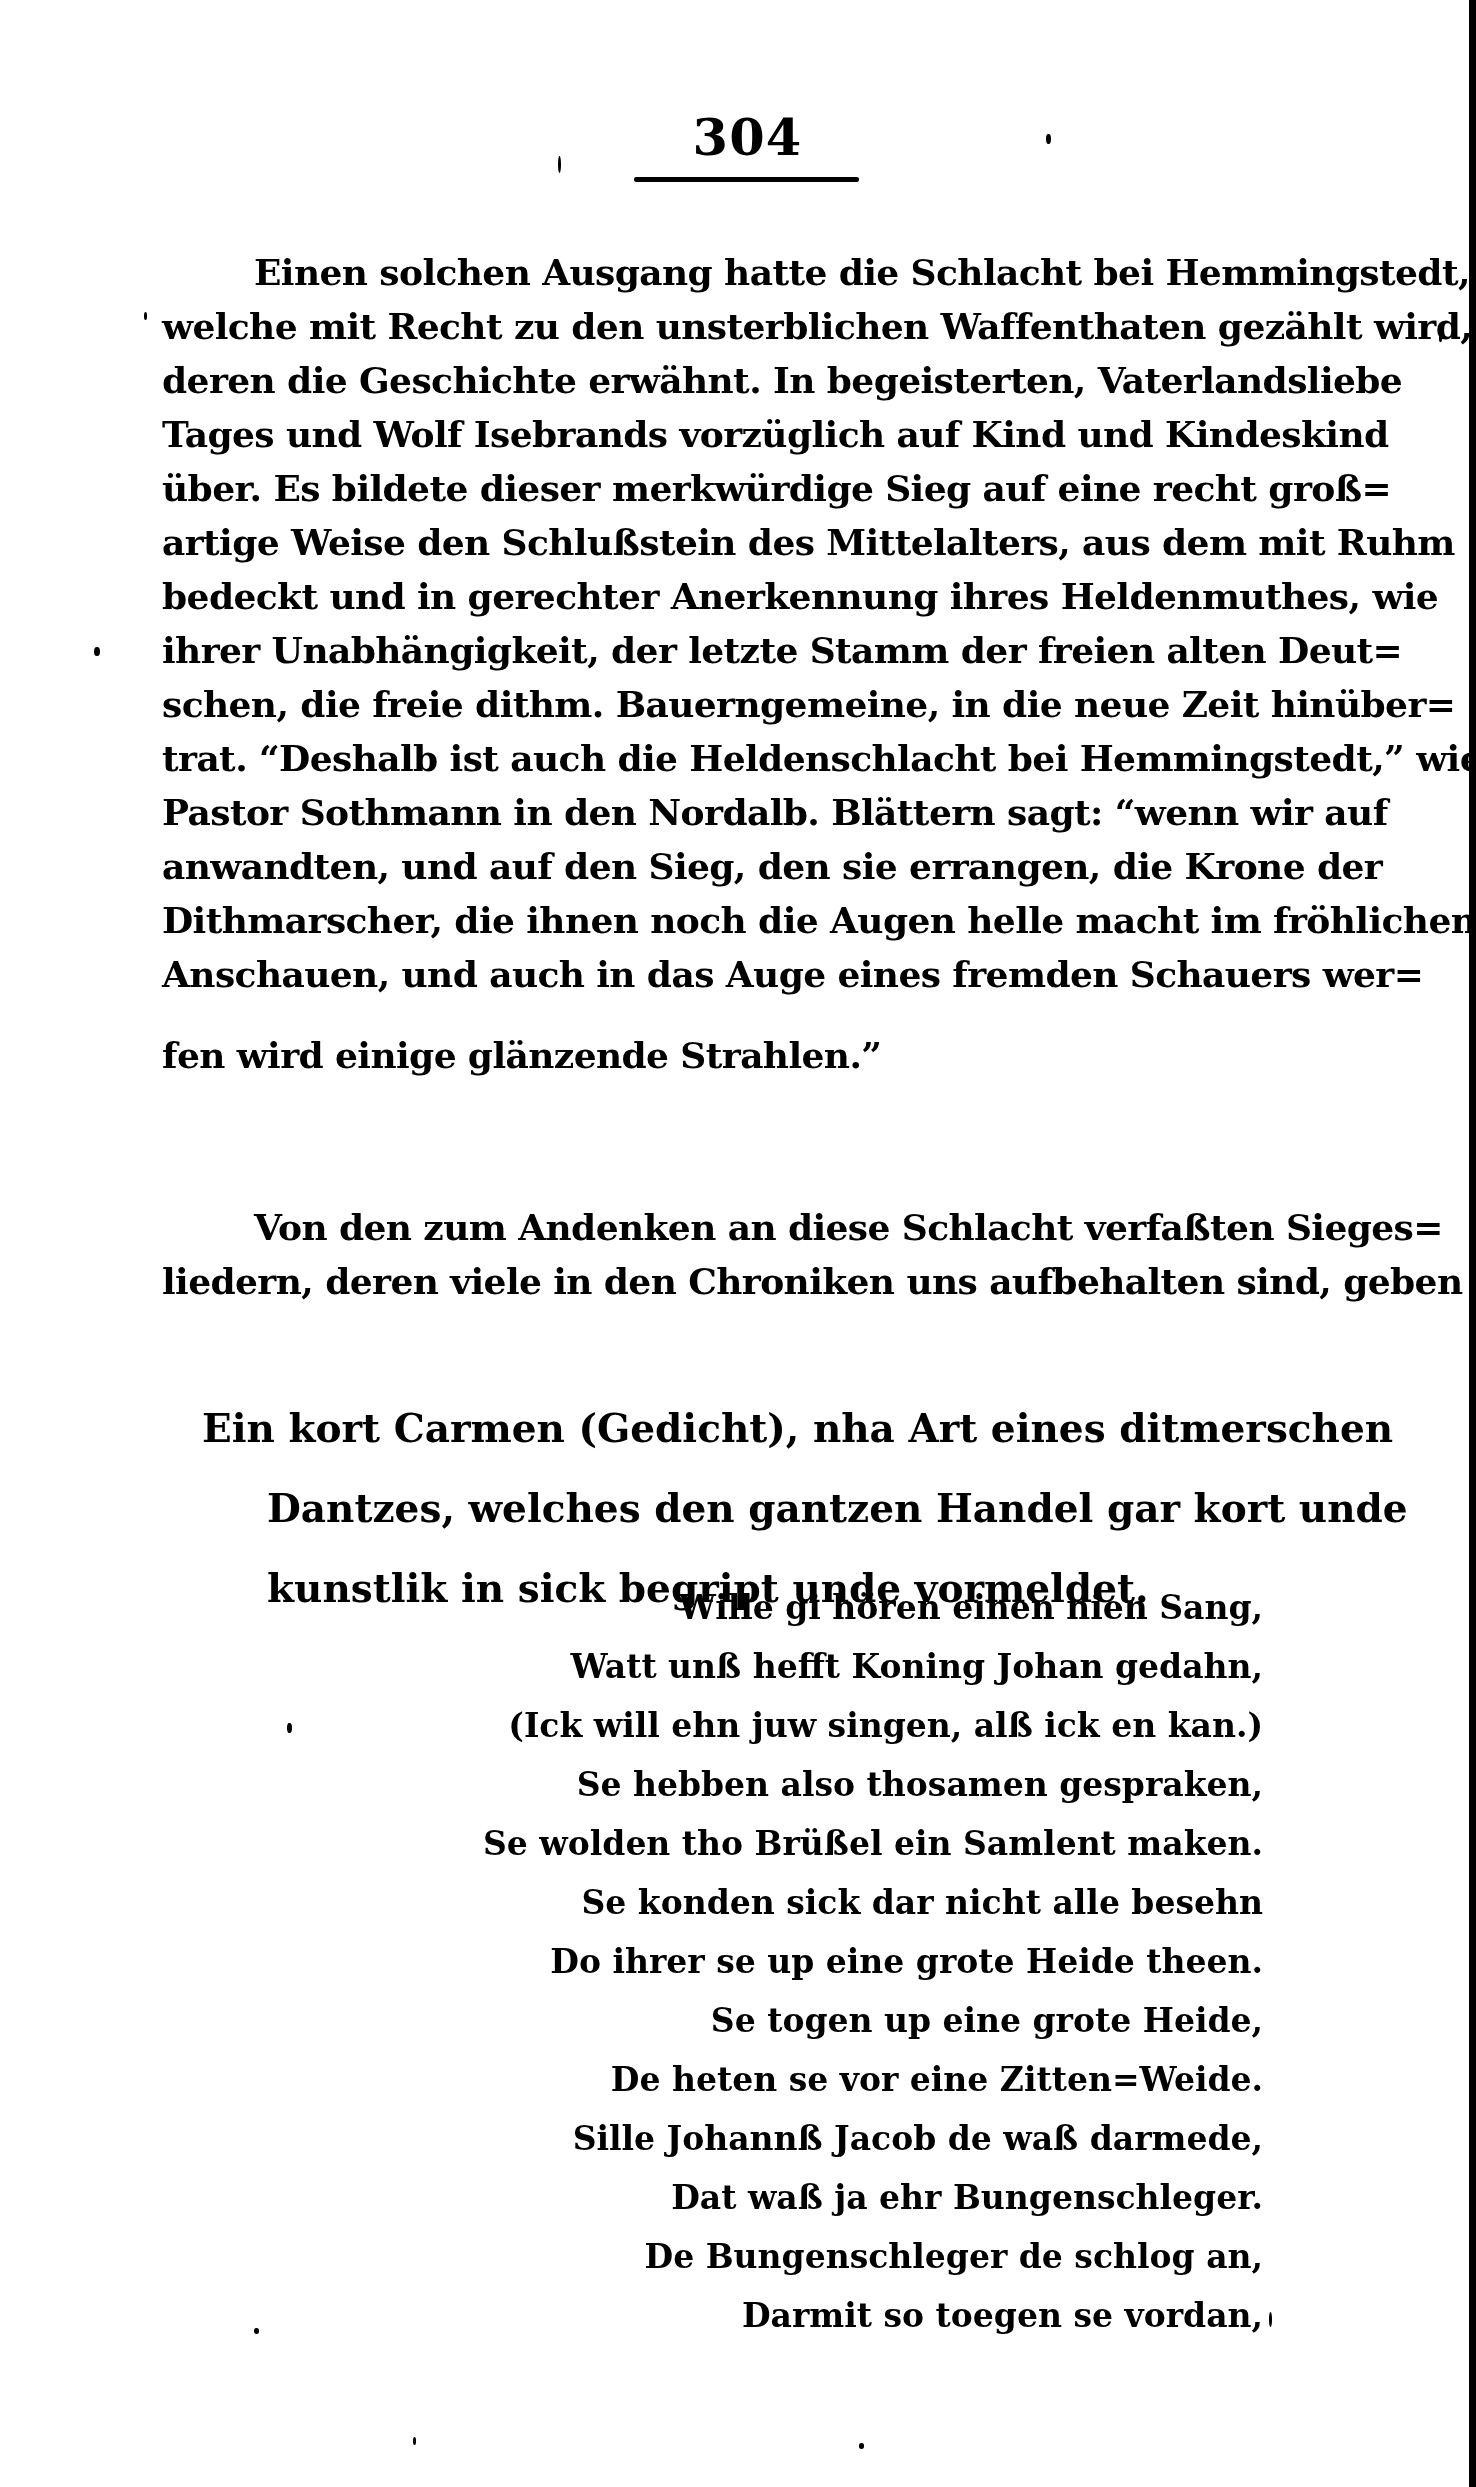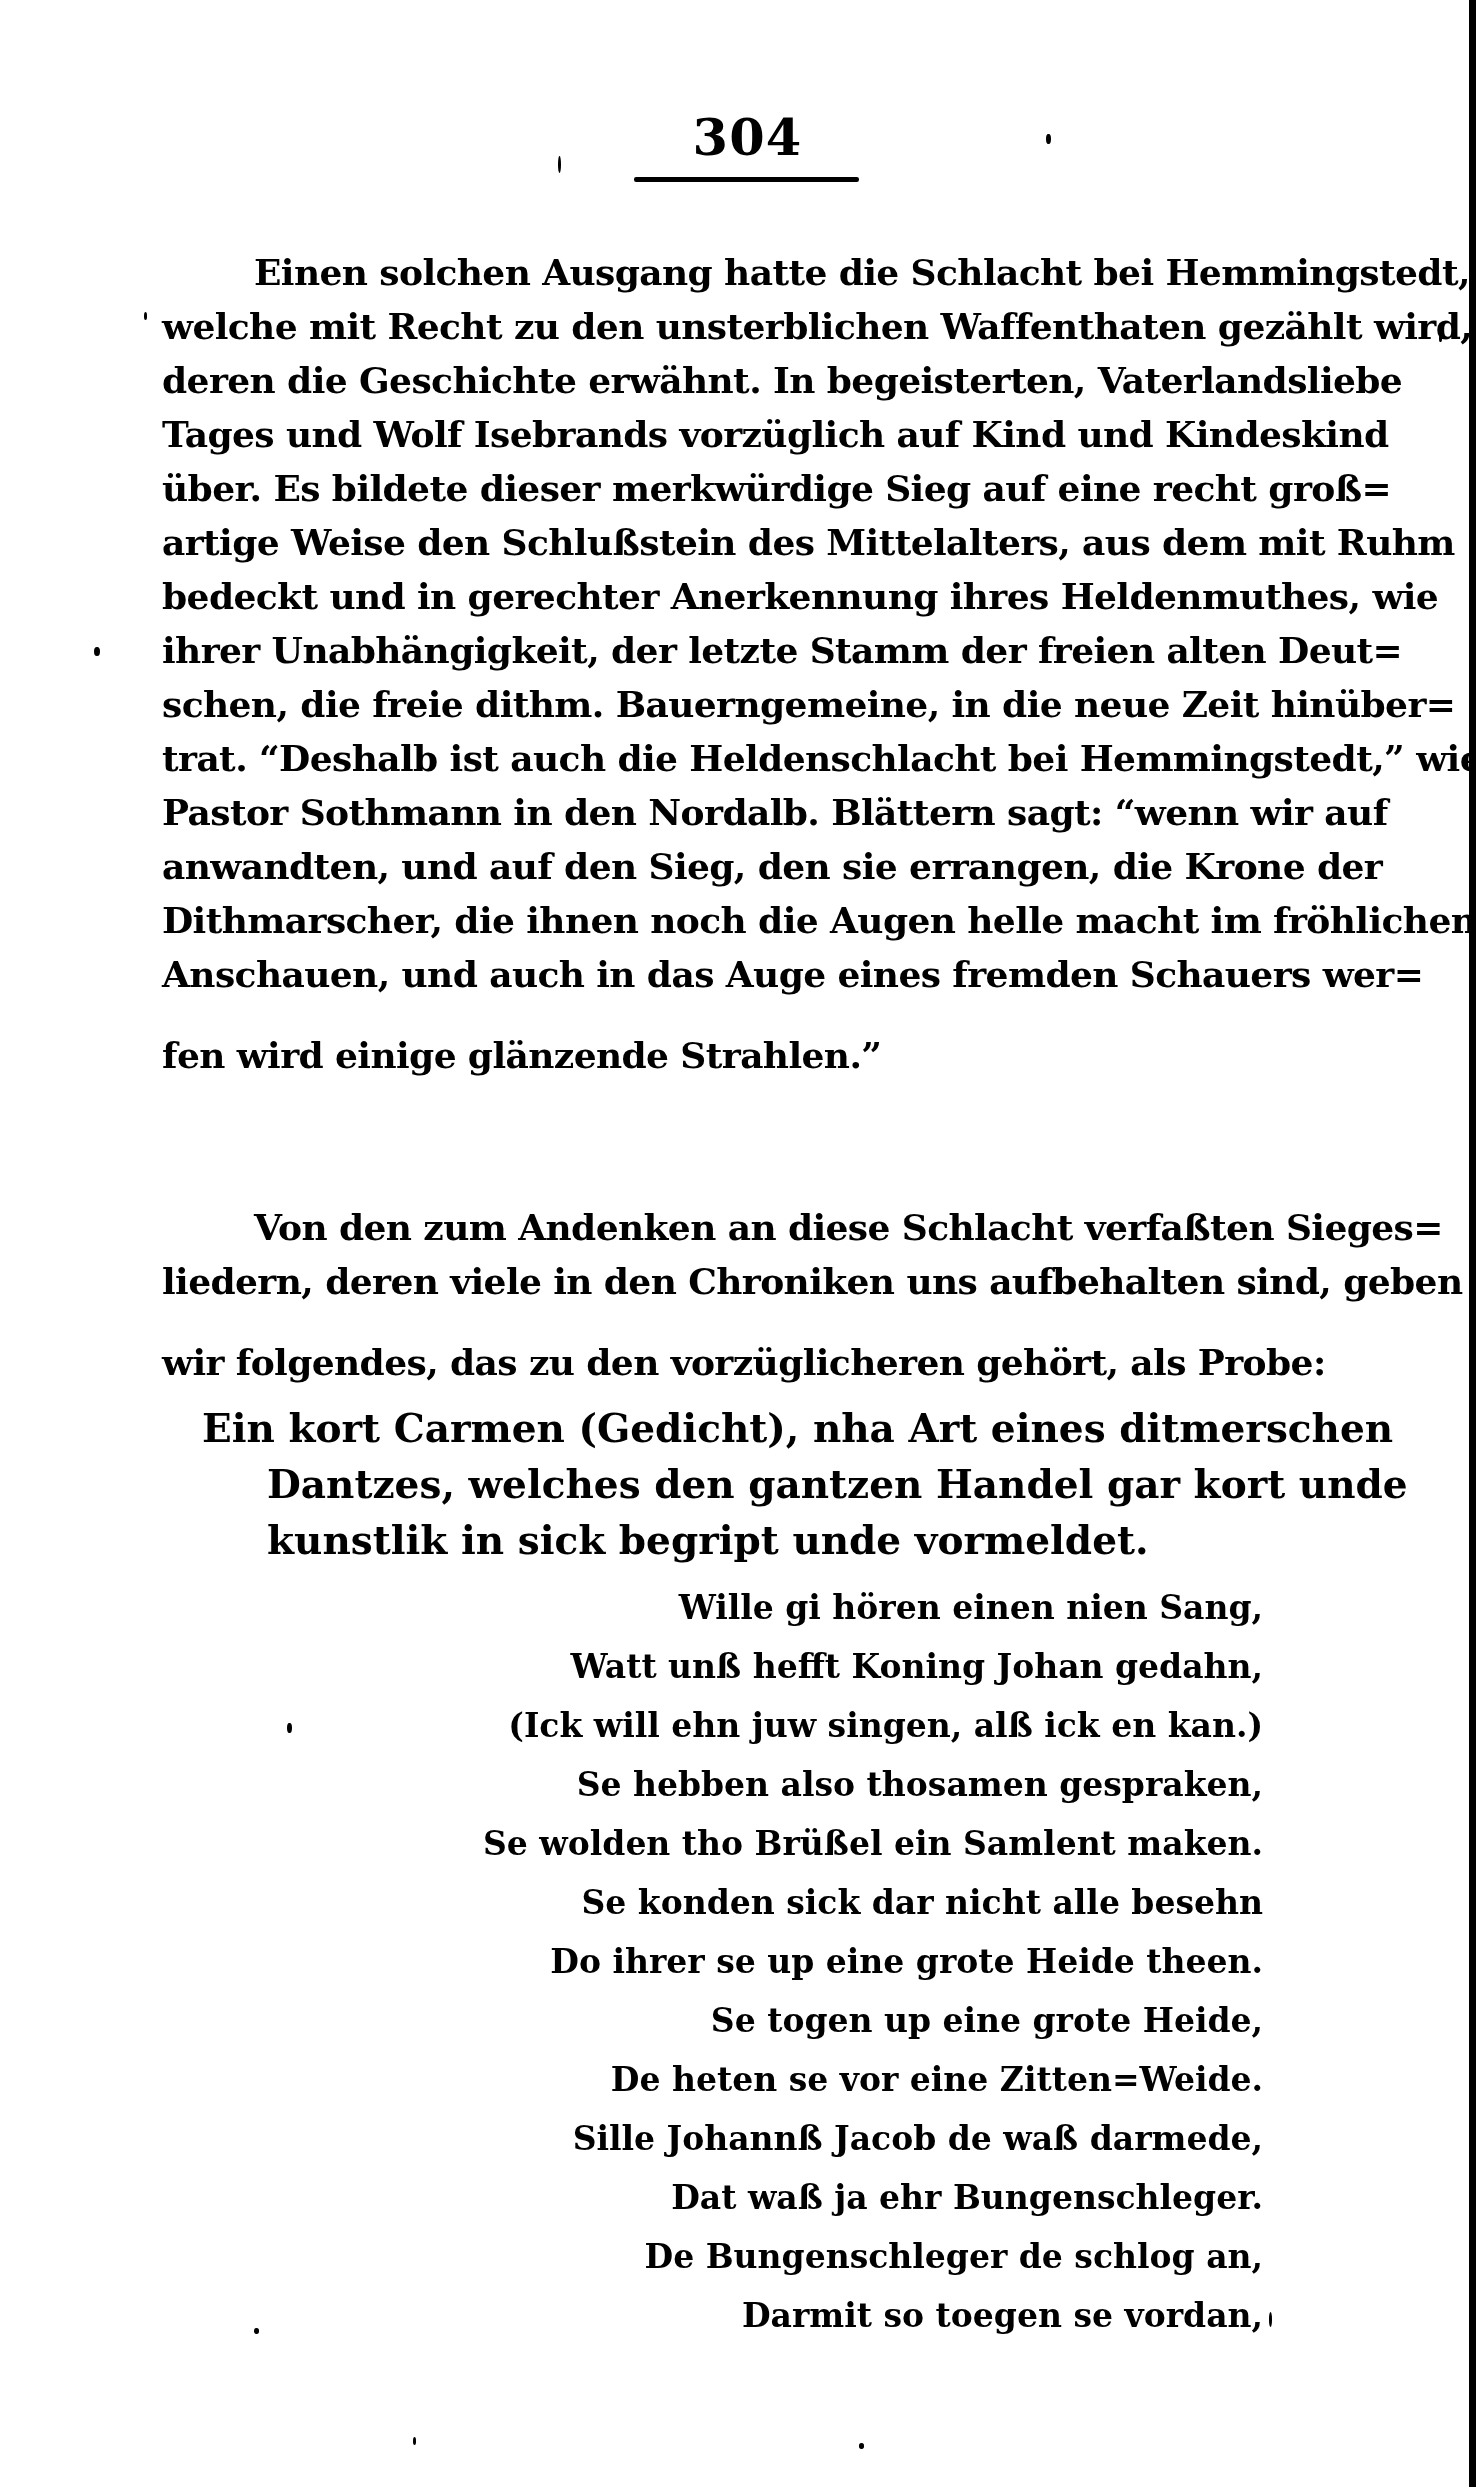--- a/index.html
+++ b/index.html
@@ -36,21 +36,21 @@
   .p1 { top: 245px; }
   .p2 { top: 1200px; }
   .title-block {
     position: absolute; left: 202px; top: 1400px; width: 1177px;
     font-family: "DejaVu Serif", serif; font-weight: bold; font-size: 39px;
   }
   .title-block .line {
     display: block; height: 56px; line-height: 56px; white-space: nowrap;
     text-align: justify; text-align-last: justify;
   }
-  .title-block .line.cont { padding-left: 65px; }
+  .title-block .line.cont { padding-left: 65px; margin-top: 24px; }
   .title-block .line.last { text-align-last: left; }
   .poem {
     position: absolute; left: 315px; top: 1578px; width: 948px;
     font-family: "DejaVu Serif", serif; font-weight: bold; font-size: 33px; text-align: right;
   }
   .poem .verse {
     display: block; height: 59px; line-height: 59px; white-space: nowrap;
   }
   .poem .verse.indent { padding-left: 81px; }
   .speck { position: absolute; background: #000; border-radius: 50%; }
@@ -77,21 +77,20 @@
   <span class="line">Pastor Sothmann in den Nordalb. Blättern sagt: “wenn wir auf</span>
   <span class="line">anwandten, und auf den Sieg, den sie errangen, die Krone der</span>
   <span class="line">Dithmarscher, die ihnen noch die Augen helle macht im fröhlichen</span>
   <span class="line">Anschauen, und auch in das Auge eines fremden Schauers wer=</span>
   <span class="line last">fen wird einige glänzende Strahlen.”</span>
 </div>
 
 <div class="prose p2">
   <span class="line indent">Von den zum Andenken an diese Schlacht verfaßten Sieges=</span>
   <span class="line">liedern, deren viele in den Chroniken uns aufbehalten sind, geben</span>
-  <span class="line last">wir folgendes, das zu den vorzüglicheren gehört, als Probe:</span>
 </div>
 
 <div class="title-block">
   <span class="line">Ein kort Carmen (Gedicht), nha Art eines ditmerschen</span>
   <span class="line cont">Dantzes, welches den gantzen Handel gar kort unde</span>
   <span class="line cont last">kunstlik in sick begript unde vormeldet.</span>
 </div>
 
 <div class="poem">
   <span class="verse">Wille gi hören einen nien Sang,</span>

